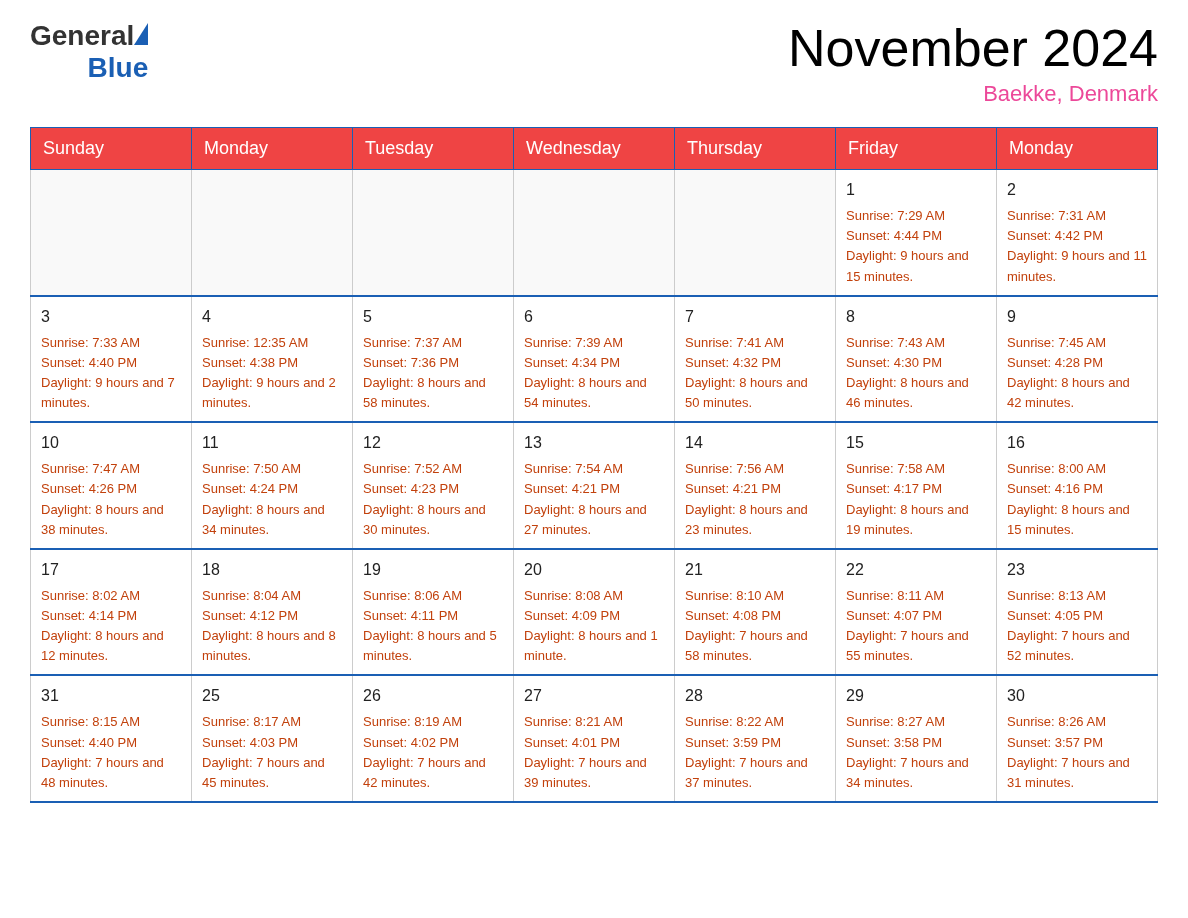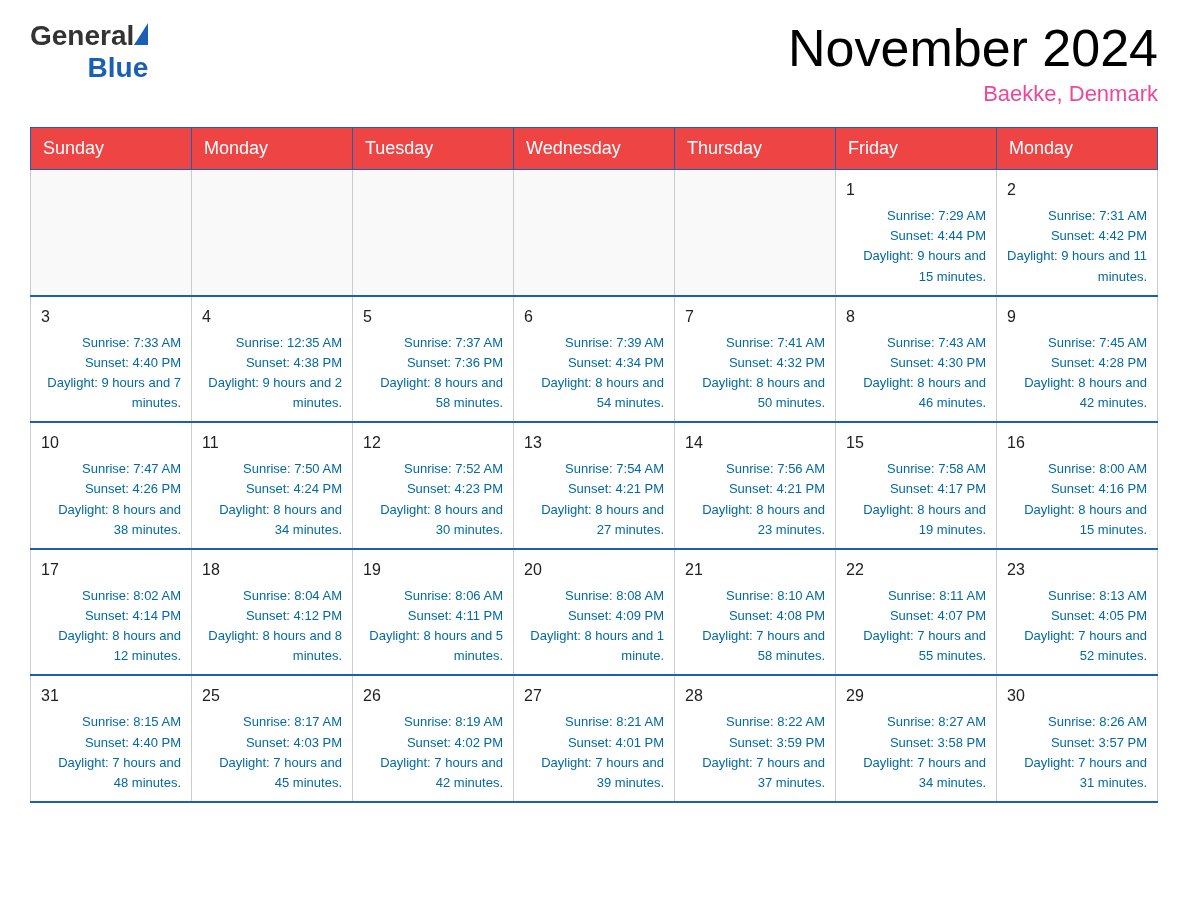--- a/index.html
+++ b/index.html
@@ -82,23 +82,22 @@
     }
     .day-number {
       font-size: 16px;
       font-weight: normal;
       display: block;
       margin-bottom: 4px;
       color: #222;
     }
     .day-info {
       font-size: 13px;
-      color: #0369a1;
+      color: #c2410c;
       line-height: 1.55;
-      text-align: right;
     }
     .empty-cell {
       background: #f9f9f9;
     }
   </style>
 </head>
 <body>
 
 <div class="header-area">
   <div class="logo">

